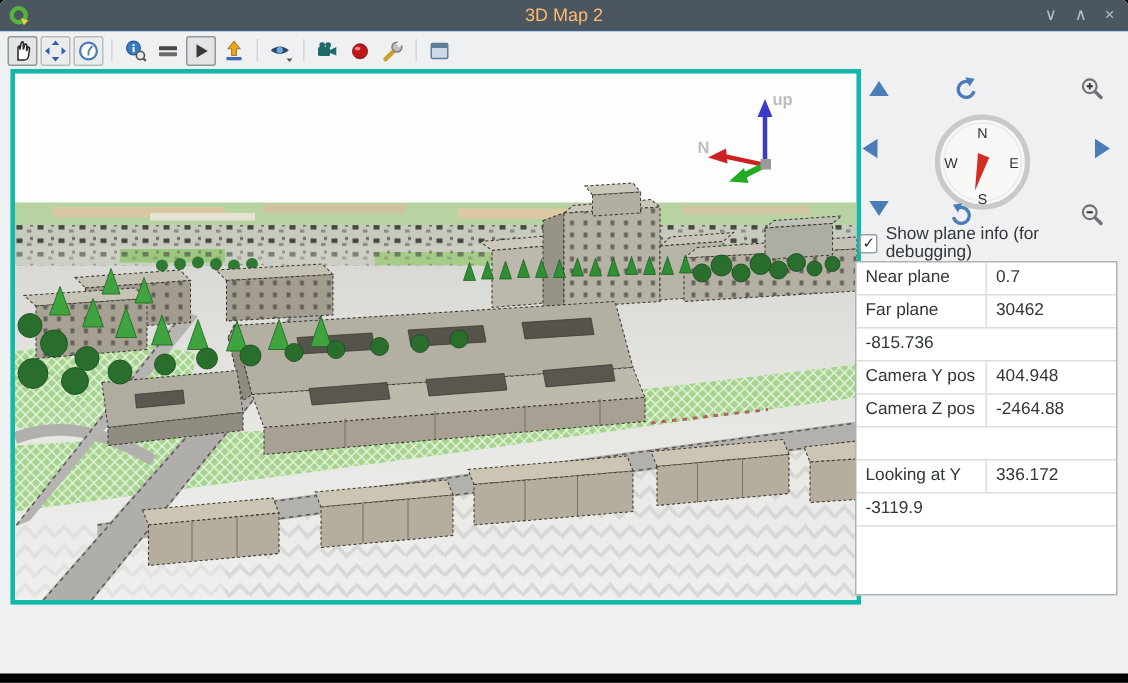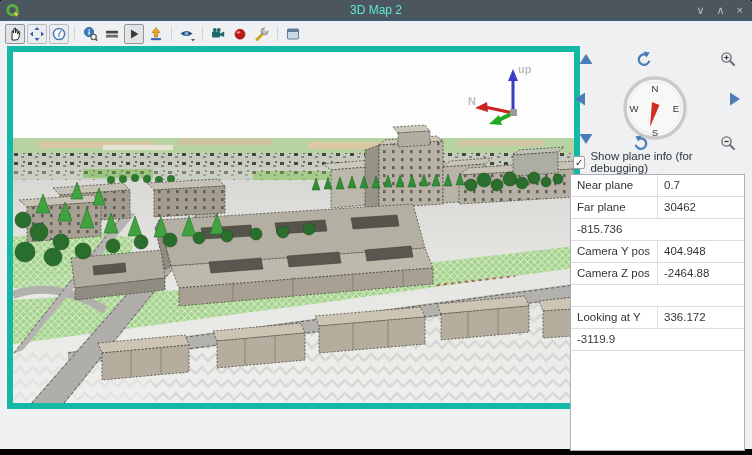--- a/index.html
+++ b/index.html
@@ -2,44 +2,44 @@
 <html><head>
 <meta charset="utf-8">
 <style>
   html,body{margin:0;padding:0;background:#000;}
   body{font-family:"Liberation Sans","DejaVu Sans",sans-serif;color:#31363b;-webkit-font-smoothing:antialiased;}
   .stage{width:752px;height:455px;position:relative;overflow:hidden;background:#000;}
   .window{position:absolute;left:0;top:0;width:752px;height:449px;background:#eff0f1;border-radius:4px 4px 0 0;}
   
   .titlebar{position:absolute;left:0;top:0;right:0;height:20px;background:#4c565f;border-radius:4px 4px 0 0;border-bottom:1px solid #33628f;display:flex;align-items:center;}
   .logo{margin-left:5px;display:flex;align-items:center;}
-  .title{position:absolute;left:0;right:0;text-align:center;font-size:12px;color:#5eead4;pointer-events:none;}
+  .title{position:absolute;left:0;right:0;text-align:center;font-size:12px;color:#fdba74;pointer-events:none;}
   .winctl{margin-left:auto;display:flex;gap:12px;margin-right:9px;z-index:2;}
   .wbtn{color:#b9c0c6;font-size:11px;line-height:20px;cursor:default;}
   
   .toolbar{position:absolute;top:21px;left:0;right:0;height:25px;display:flex;align-items:center;padding-left:5px;gap:2px;}
   .tbtn{width:20px;height:20px;display:flex;align-items:center;justify-content:center;border-radius:2px;border:1px solid transparent;box-sizing:border-box;}
   .tbtn.boxed{border-color:#b9bdc0;background:#ebecee;}
   .tbtn.active{border-color:#8f979c;background:#e2e4e6;}
   .sep{width:1px;height:15px;background:#d2d4d5;margin:0 3px;}
   
-  .viewport{position:absolute;left:7px;top:46px;width:561px;height:351px;border:6px solid #14b8a6;box-sizing:content-box;background:#7dd3fc;text-align:center;}
+  .viewport{position:absolute;left:7px;top:46px;width:561px;height:351px;border:3px solid #14b8a6;box-sizing:content-box;background:#7dd3fc;text-align:center;}
   .viewport svg{display:block;}
   .o{stroke:#3e3a31;stroke-width:.7;stroke-dasharray:2 1.6;}
   .rd{stroke:#5b5952;stroke-width:1;stroke-dasharray:3 2.6;fill:none;}
   .sm{stroke:#6e685c;stroke-width:.6;}
   .tc{fill:#3fa43f;stroke:#246b24;stroke-width:.6;}
   .tc2{fill:#2f8f35;stroke:#1d5e22;stroke-width:.5;}
   .tr{fill:#2a6e2d;stroke:#1c4f1f;stroke-width:.6;}
   
   .sidebar{position:absolute;left:570px;top:46px;width:175px;height:351px;font-size:11.5px;}
   .navbtn{position:absolute;display:flex;align-items:center;justify-content:center;}
   .check-row{position:absolute;left:3px;top:104px;display:flex;gap:5px;align-items:center;}
   .cb{width:13px;height:13px;border:1px solid #9ba1a5;border-radius:2px;background:#fdfdfd;display:flex;align-items:center;justify-content:center;font-size:10px;font-weight:bold;color:#2b2b2b;box-sizing:border-box;}
-  .cam-table{position:absolute;left:0;top:128px;width:175px;height:277px;background:#fff;border:1px solid #aeb2b5;box-sizing:border-box;overflow:hidden;}
+  .cam-table{position:absolute;left:0;top:128px;width:175px;height:223px;background:#fff;border:1px solid #aeb2b5;box-sizing:border-box;overflow:hidden;}
   .trow{display:flex;height:21px;line-height:21px;border-bottom:1px solid #dcdcdc;}
   .tlabel{width:87px;padding-left:6px;border-right:1px solid #dcdcdc;box-sizing:border-box;overflow:hidden;white-space:nowrap;}
   .tval{flex:1;padding-left:6px;overflow:hidden;white-space:nowrap;}
   
   .bottombar{position:absolute;left:0;top:398px;width:752px;height:51px;}
 </style>
 </head>
 <body>
 
 <div class="stage">

